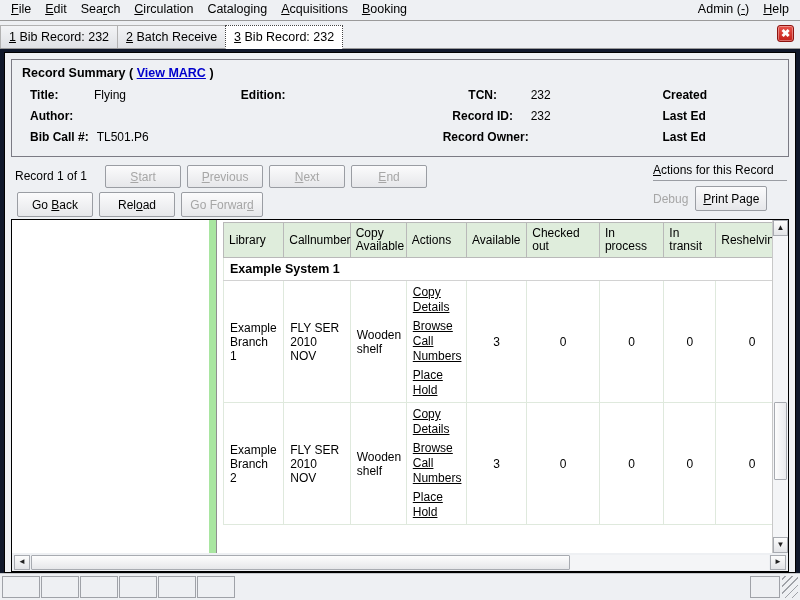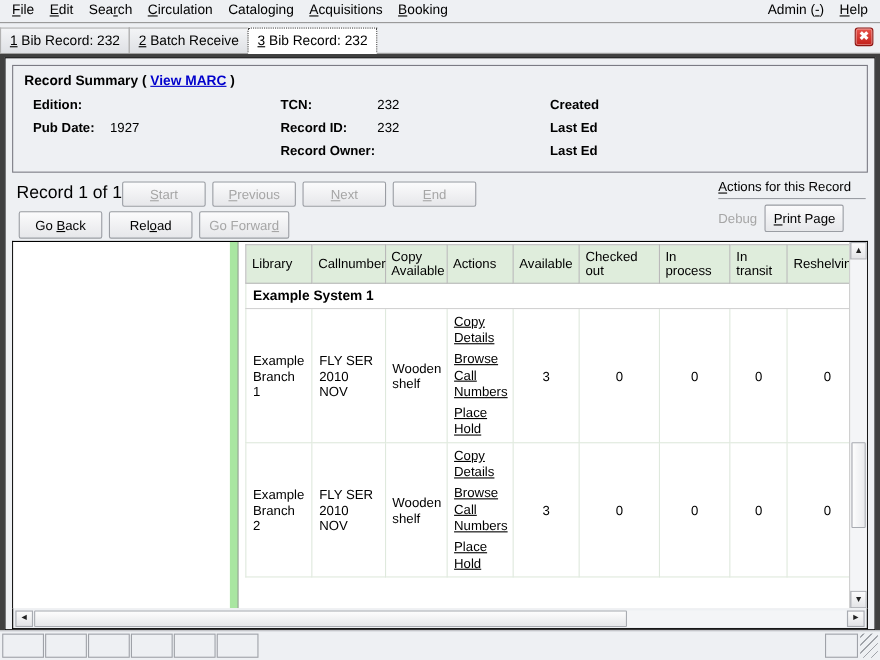--- a/index.html
+++ b/index.html
@@ -15,21 +15,21 @@
     font-size: 12px;
     color: #000;
     -webkit-font-smoothing: none;
   }
   .app {
     width: 800px;
     height: 600px;
     position: relative;
     display: flex;
     flex-direction: column;
-    background: #404040;
+    background: #0f172a;
   }
 
   
   .menubar {
     height: 21px;
     background: #eef0f3;
     display: flex;
     align-items: center;
     padding: 0 4px;
     box-sizing: border-box;
@@ -149,21 +149,21 @@
   .sum-label {
     font-weight: bold;
     font-size: 12px;
   }
   .sum-val {
     font-size: 12px;
     padding-left: 8px;
   }
   .lbl-w-title { width: 56px; }
   .lbl-w-ed    { width: 68px; }
-  .lbl-w-tcn   { width: 80px; }
+  .lbl-w-tcn   { width: 80px; text-align: center; }
 
   
   .navrow {
     padding: 6px 0 0 0;
     flex: 0 0 auto;
     position: relative;
     height: 62px;
     box-sizing: border-box;
   }
   .nav-line1 {
@@ -173,22 +173,22 @@
     height: 26px;
   }
   .nav-line2 {
     display: flex;
     align-items: flex-start;
     padding-left: 12px;
     height: 30px;
     margin-top: 3px;
   }
   .record-count {
-    font-size: 16px;
-    margin-right: 0;
+    font-size: 12px;
+    margin-right: 18px;
   }
   .btn {
     font-family: "Liberation Sans", sans-serif;
     font-size: 12px;
     background: linear-gradient(180deg,#fbfbfc 0%,#e6e7ea 100%);
     border: 1px solid #9a9da3;
     border-radius: 2px;
     padding: 0;
     height: 23px;
     line-height: 22px;
@@ -458,29 +458,39 @@
 
     <div class="summary-panel">
       <div class="summary-title">
         <span>Record Summary</span>
         <span class="paren">(</span>
         <span class="marc-link">View MARC</span>
         <span class="paren">)</span>
       </div>
       <div class="summary-grid">
 
+        <div class="sum-col c1">
+          <div class="sum-row">
+            <span class="sum-label lbl-w-title">Title:</span>
+            <span class="sum-val">Flying</span>
+          </div>
+          <div class="sum-row">
+            <span class="sum-label lbl-w-title">Author:</span>
+            <span class="sum-val"></span>
+          </div>
+          <div class="sum-row">
+            <span class="sum-label">Bib Call #:</span>
+            <span class="sum-val">TL501.P6</span>
+          </div>
+        </div>
 
         <div class="sum-col c2">
           <div class="sum-row">
             <span class="sum-label lbl-w-ed">Edition:</span>
             <span class="sum-val"></span>
-          </div>
-          <div class="sum-row">
-            <span class="sum-label lbl-w-ed">Pub Date:</span>
-            <span class="sum-val" style="padding-left:2px">1927</span>
           </div>
           <div class="sum-row"></div>
         </div>
 
         <div class="sum-col c3">
           <div class="sum-row">
             <span class="sum-label lbl-w-tcn">TCN:</span>
             <span class="sum-val">232</span>
           </div>
           <div class="sum-row">

